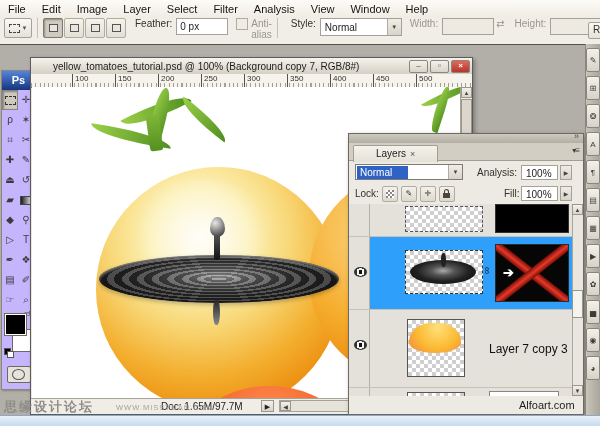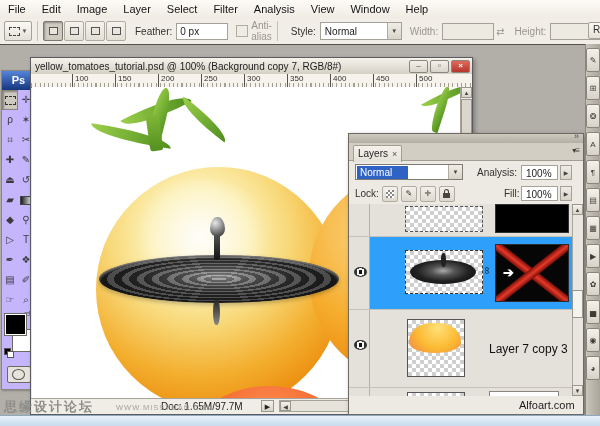--- a/index.html
+++ b/index.html
@@ -6,21 +6,21 @@
   #app{position:relative;width:600px;height:426px;overflow:hidden;
        font-family:"Liberation Sans",sans-serif;background:#b2afa9;
        -webkit-font-smoothing:none;}
   
   #menubar{position:absolute;left:0;top:0;width:600px;height:18px;
     background:linear-gradient(#fdfbf7,#f0ece4);border-bottom:1px solid #c9c4b9;
     display:flex;align-items:center;}
   .menu-item{padding:0 8px;font-size:11px;color:#141414;line-height:18px;cursor:default;}
   
   #optionsbar{position:absolute;left:0;top:18px;width:600px;height:26px;
-    background:#f1eee7;border-bottom:1px solid #55524c;display:flex;align-items:center;}
+    background:#f1eee7;border-bottom:1px solid #55524c;display:flex;}
   .opt-sep{width:1px;height:20px;background:#c6c1b6;margin:0 5px;flex:none;}
   #tool-preset{width:26px;height:18px;margin-left:4px;border:1px solid #a5a198;border-radius:2px;
     background:linear-gradient(#fbf9f4,#e4e1d8);display:flex;align-items:center;justify-content:center;gap:2px;flex:none;}
   .mini-marquee{width:9px;height:7px;border:1px dashed #444;}
   .mini-caret{font-size:6px;color:#555;}
   .mode-btn{width:18px;height:18px;border:1px solid #b0aca2;border-radius:2px;margin-right:1px;
     background:linear-gradient(#f6f3ec,#e2dfd6);display:flex;align-items:center;justify-content:center;flex:none;}
   .mode-btn.pressed{background:#cfcbc1;border-color:#7d796f;box-shadow:inset 1px 1px 2px rgba(0,0,0,.3);}
   .mode-glyph{width:7px;height:6px;border:1px solid #555;background:#e8e5de;}
   .mode-btn:nth-child(2) .mode-glyph{box-shadow:2px -2px 0 -0.5px #555;}
@@ -61,21 +61,21 @@
   #default-colors .dfg{position:absolute;left:0;top:0;width:5px;height:5px;background:#000;border:1px solid #555;}
   #default-colors .dbg{position:absolute;left:3px;top:3px;width:5px;height:5px;background:#fff;border:1px solid #555;}
   #quickmask{margin:4px auto 6px auto;width:22px;height:15px;border:1px solid #6e6a62;
     border-radius:2px;background:#e6e3db;display:flex;align-items:center;justify-content:center;}
   #quickmask .qm-circle{width:11px;height:9px;border:1px solid #555;border-radius:50%;}
   
   #docwin{position:absolute;left:30px;top:57px;width:443px;height:358px;
     background:#e9e6de;border:1px solid #5a5b5e;box-shadow:2px 2px 4px rgba(0,0,0,.3);box-sizing:border-box;}
   #doc-titlebar{height:16px;background:linear-gradient(#f6f3ec,#d4d0c5);
     display:flex;align-items:center;border-bottom:1px solid #9a968c;}
-  #doc-title{font-size:10px;color:#1c1c1c;padding-left:4px;flex:1;white-space:nowrap;overflow:hidden;}
+  #doc-title{font-size:10px;color:#1c1c1c;padding-left:22px;flex:1;white-space:nowrap;overflow:hidden;}
   .win-btn{width:17px;height:11px;margin-right:2px;border:1px solid #8b877e;border-radius:2px;
     background:linear-gradient(#f4f1ea,#d8d4ca);font-size:8px;line-height:9px;text-align:center;color:#3f3c36;flex:none;}
   .win-btn.close{background:linear-gradient(#e06a5c,#b5362a);color:#fff;font-weight:bold;}
   #ruler{position:absolute;left:0;top:16px;width:441px;height:13px;background:#f6f3ec;
     border-bottom:1px solid #7d7a72;overflow:hidden;
     background-image:repeating-linear-gradient(90deg,#a39f94 0 1px,transparent 1px 4.3px);
     background-size:100% 4px;background-position:0 100%;background-repeat:no-repeat;}
   #ruler-nums{display:flex;padding-left:41px;}
   .ruler-num{flex:none;width:43px;font-size:8px;color:#33312c;border-left:1px solid #55524b;
     height:13px;line-height:10px;padding-left:2px;box-sizing:border-box;}
@@ -122,21 +122,21 @@
   #h-scroll{position:absolute;left:248px;top:1px;width:180px;height:12px;background:#e6e3db;border:1px solid #a7a399;box-sizing:border-box;}
   #h-scroll .left{position:absolute;left:0;top:0;height:10px;}
   #h-thumb{position:absolute;left:88px;top:0;width:76px;height:10px;background:#f2efe8;border:1px solid #9b978d;box-sizing:border-box;}
   #grip{position:absolute;right:-16px;top:1px;font-size:8px;color:#8a867d;letter-spacing:1px;}
   
   #layers-panel{position:absolute;left:348px;top:133px;width:236px;height:282px;
     background:#eceae3;border:1px solid #6e6a63;box-shadow:2px 2px 5px rgba(0,0,0,.35);box-sizing:border-box;}
   #panel-topstrip{height:9px;background:linear-gradient(#cdc9bf,#b3afa5);position:relative;}
   #panel-collapse{position:absolute;right:4px;top:-3px;font-size:9px;color:#4a463f;}
   #panel-tabs{height:17px;background:#d2cec4;border-bottom:1px solid #a29e94;position:relative;}
-  #layers-tab{display:inline-block;height:16px;margin-left:4px;padding:0 4px;
+  #layers-tab{display:inline-block;height:16px;margin-left:4px;padding:0 22px;
     background:linear-gradient(#f5f2eb,#e4e1d8);border:1px solid #a29e94;border-bottom:none;
     font-size:10px;color:#1c1c1c;line-height:16px;border-radius:2px 2px 0 0;}
   #layers-tab .tab-x{color:#555;font-size:9px;margin-left:4px;}
   #panel-menu{position:absolute;right:4px;top:3px;font-size:8px;color:#3f3c36;letter-spacing:-1px;}
   #blend-row{height:22px;display:flex;align-items:center;position:relative;}
   #blend-select{margin-left:6px;width:108px;height:16px;border:1px solid #7f7b72;background:#fff;
     display:flex;align-items:center;box-sizing:border-box;}
   #blend-value{background:#2e62c4;color:#fff;font-size:10px;line-height:13px;padding:0 16px 0 3px;margin:1px;}
   #blend-caret{margin-left:auto;width:13px;height:14px;background:linear-gradient(#f0ede5,#d8d4ca);
     border-left:1px solid #b0aca2;font-size:6px;color:#444;text-align:center;line-height:14px;}

